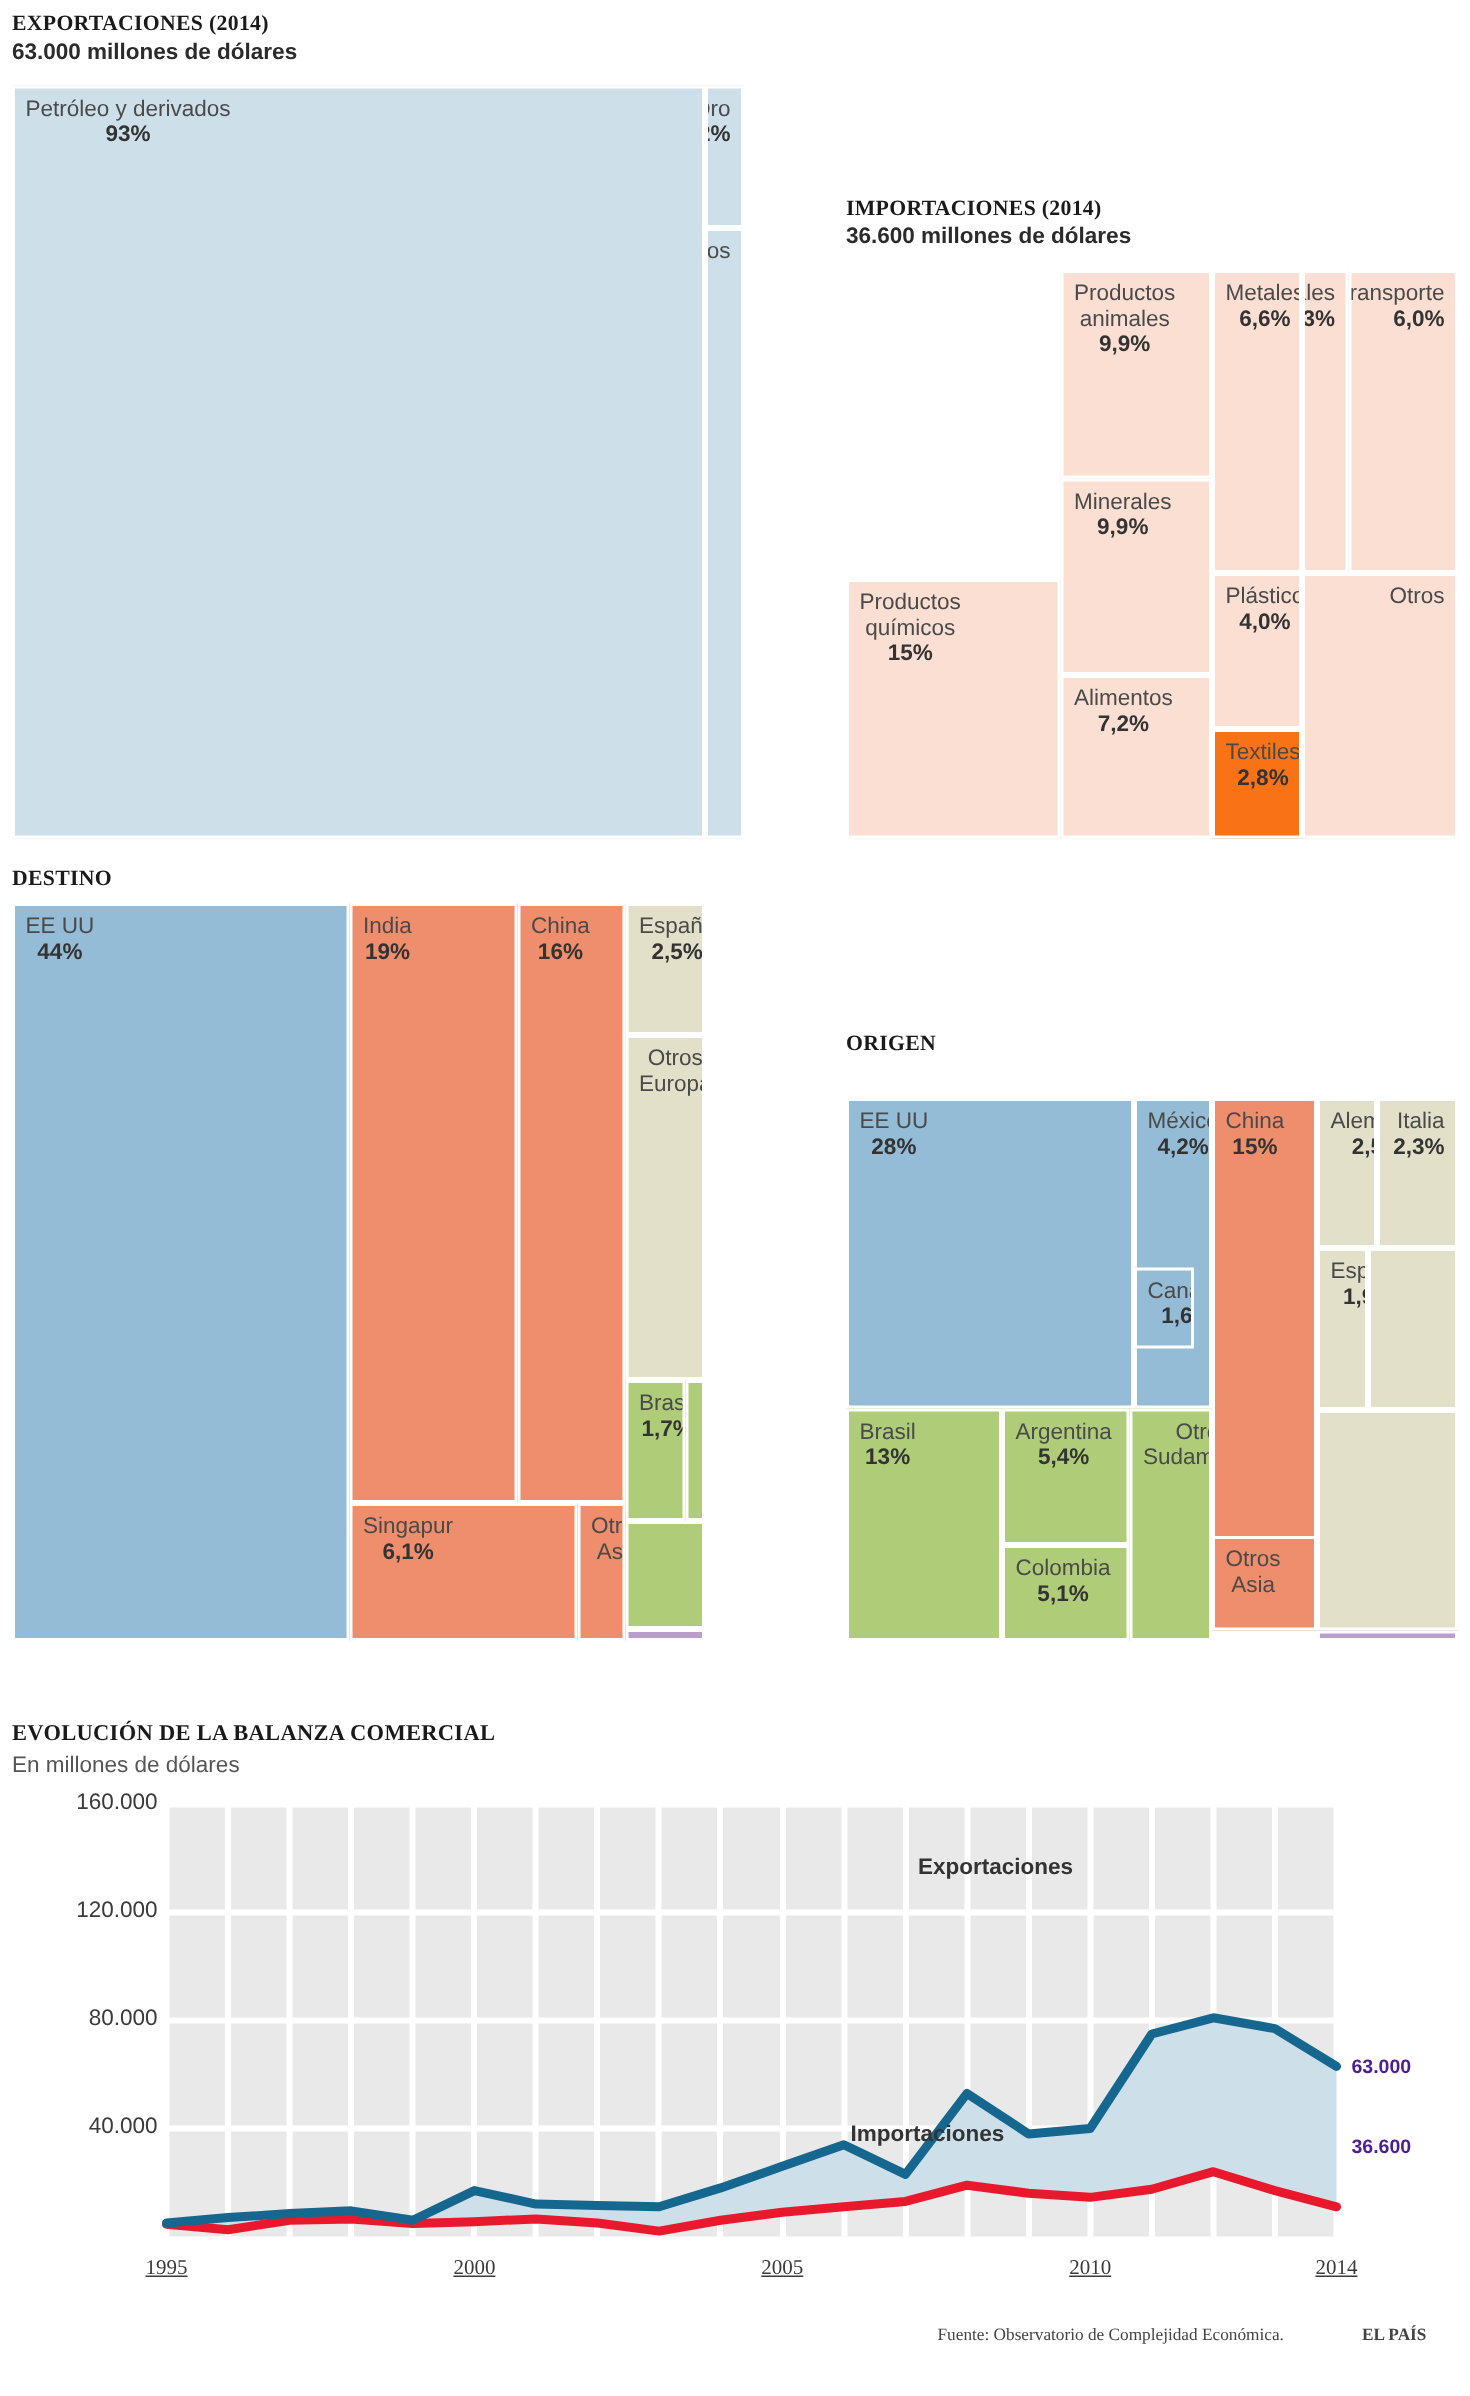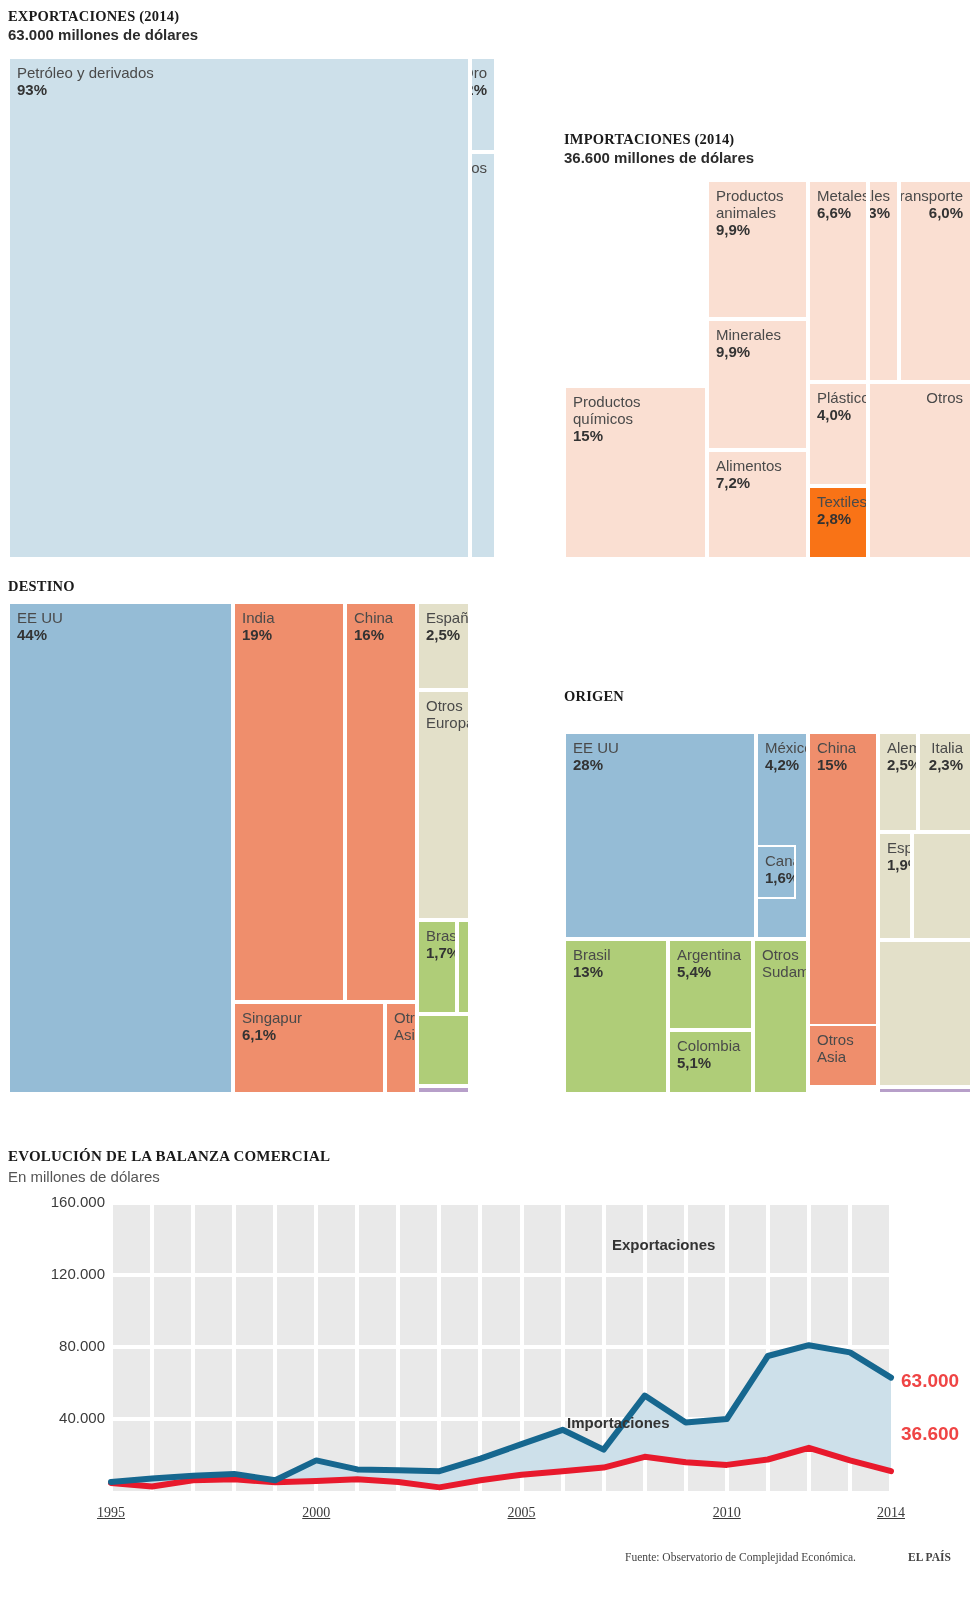--- a/index.html
+++ b/index.html
@@ -11,32 +11,32 @@
              font-size:14.5px;color:#1a1a1a;letter-spacing:.2px;}
   .sec-sub{font-weight:bold;font-size:15px;color:#2b2b2b;}
   .sec-sub2{font-size:15px;color:#555;text-align:center;}
 
   .tm{position:absolute;}
   .cell{position:absolute;box-sizing:border-box;border:2px solid #ffffff;
         overflow:hidden;}
   .cell .lbl{position:absolute;font-size:15px;line-height:17px;color:#4a4a4a;
              white-space:nowrap;}
   .cell .val{font-weight:bold;color:#333;display:block;}
-  .lab-tl{left:7px;top:5px;}
+  .lab-tl{left:7px;top:5px;text-align:center;}
   .lab-tr{right:7px;top:5px;text-align:right;}
 
   
   .chart{position:absolute;}
   .plot{position:absolute;background:#e9e9e9;}
   .gl{position:absolute;background:#ffffff;}
   .ytick{position:absolute;font-size:15px;color:#3b3b3b;text-align:right;
          width:110px;}
   .xtick{position:absolute;font-size:14px;color:#3b3b3b;
          font-family:"Liberation Serif",serif;text-align:center;width:80px;text-decoration:underline;}
-  .endlab{position:absolute;font-weight:bold;font-size:19px;color:#ef4444;}
+  .endlab{position:absolute;font-weight:bold;font-size:13px;color:#4c1d95;}
   .serieslab{position:absolute;font-weight:bold;font-size:15px;color:#333;}
   .footer{position:absolute;font-size:11.5px;color:#444;
           font-family:"Liberation Serif",serif;}
 </style>
 </head>
 <body>
 
 <div class="page">
 
   <div class="sec-title" style="position:absolute;left:8px;top:8px;">EXPORTACIONES (2014)</div>

